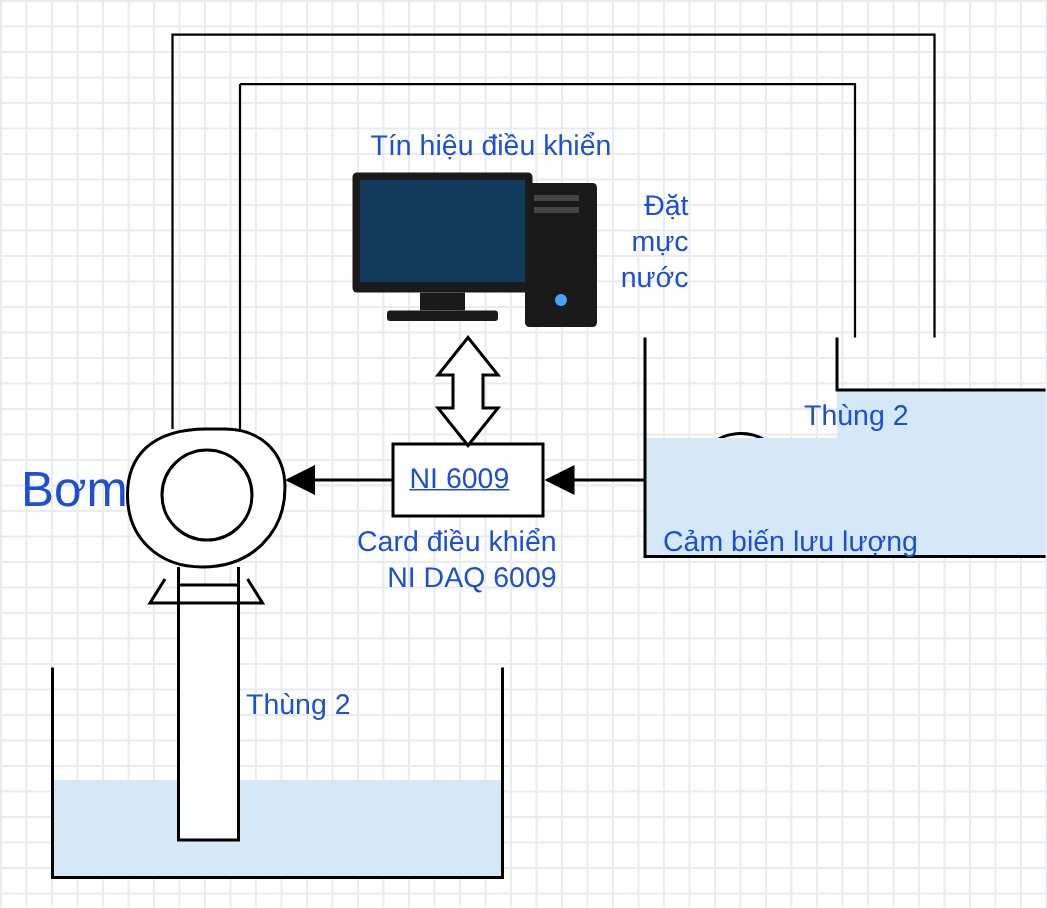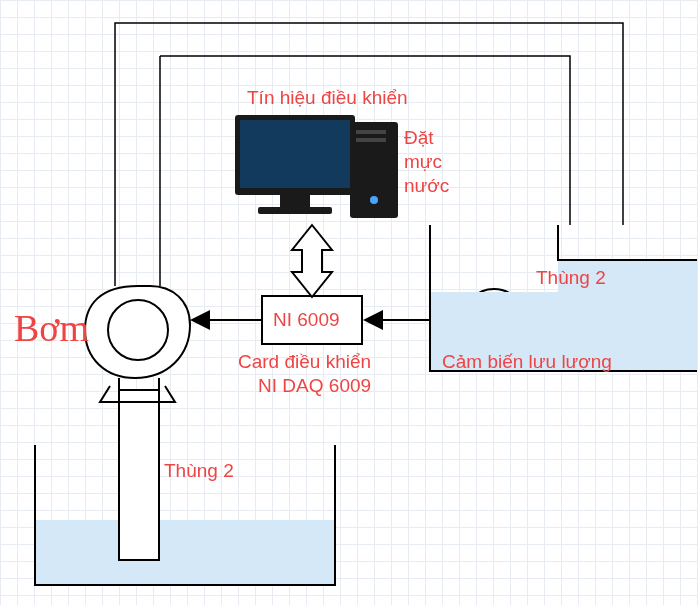--- a/index.html
+++ b/index.html
@@ -5,22 +5,22 @@
   body { margin:0; font-family: Arial, Helvetica, sans-serif; }
   .canvas { position:relative; width:698px; height:605px; background:#fff; }
   .grid {
     position:absolute; inset:0;
     background-image:
       linear-gradient(to right, #e6ecf2 1px, transparent 1px),
       linear-gradient(to bottom, #e6ecf2 1px, transparent 1px);
     background-size: 17px 17px;
   }
   svg { position:absolute; top:0; left:0; }
-  .lbl { position:absolute; font-size:19px; color:#ef4444; line-height:1.25; }
-  .lbl-big { font-size:38px;font-family:Liberation Serif, serif; }
+  .lbl { position:absolute; font-size:19px; color:#1d4ed8; line-height:1.25; }
+  .lbl-big { font-size:33px; }
 </style>
 </head>
 <body>
 
 <div class="canvas">
   <div class="grid"></div>
 
   <svg width="698" height="605">
     <defs>
       <marker id="arr" markerWidth="10" markerHeight="10" refX="9" refY="5" orient="auto">
@@ -93,27 +93,27 @@
     <g stroke="#000" stroke-width="2" fill="#fff">
       <path d="M 312 225
                L 332 250 L 322 250 L 322 272 L 332 272 L 312 297
                L 292 272 L 302 272 L 302 250 L 292 250 Z"></path>
     </g>
 
   </svg>
 
   <div class="lbl lbl-big" style="left:14px; top:305px;">Bơm</div>
 
-  <div class="lbl" style="left:273px; top:308px;">NI 6009</div>
+  <div class="lbl" style="left:273px; top:308px;text-decoration:underline;">NI 6009</div>
 
   <div class="lbl" style="left:238px; top:350px; white-space:pre; text-align:right;">Card điều khiển
 NI DAQ 6009</div>
 
   <div class="lbl" style="left:247px; top:86px;">Tín hiệu điều khiển</div>
 
-  <div class="lbl" style="left:404px; top:126px; width:55px;">Đặt mực nước</div>
+  <div class="lbl" style="left:404px; top:126px; width:55px;text-align:right;">Đặt mực nước</div>
 
   <div class="lbl" style="left:164px; top:459px;">Thùng 2</div>
 
   <div class="lbl" style="left:536px; top:266px;">Thùng 2</div>
 
   <div class="lbl" style="left:442px; top:350px;">Cảm biến lưu lượng</div>
 </div>
 
 </body></html>

